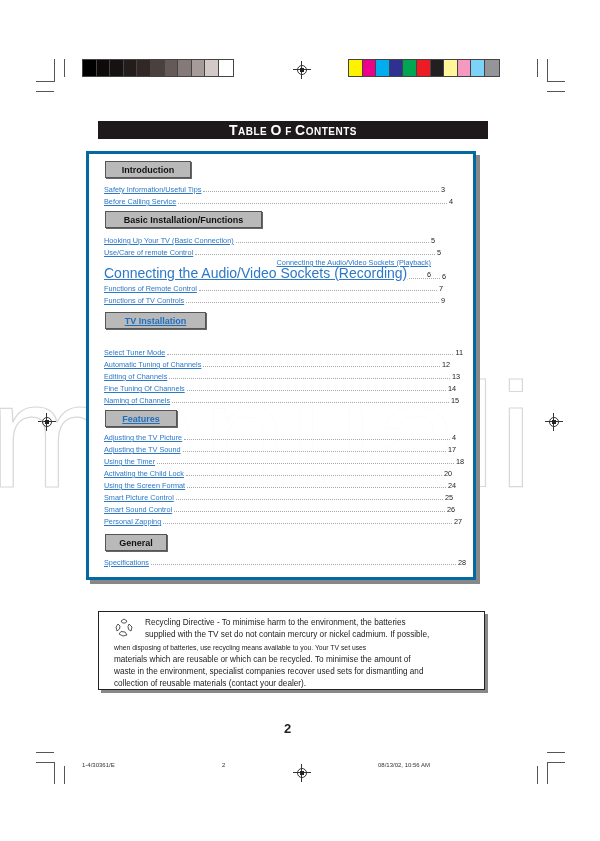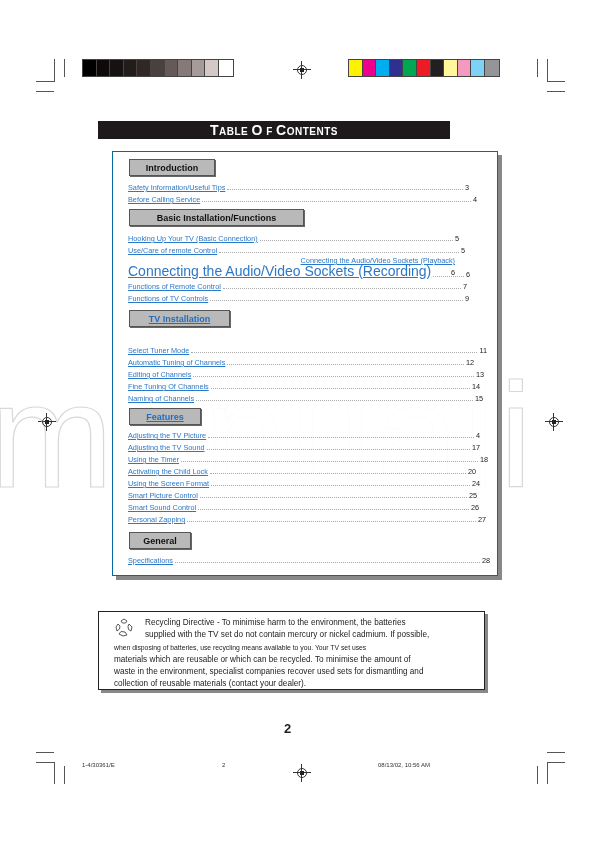--- a/index.html
+++ b/index.html
@@ -16,27 +16,27 @@
   .reg::after { content:""; position:absolute; left:0; top:8px; width:18px; height:1px; background:#333; }
   .reg .dot { position:absolute; left:4px; top:4px; width:10px; height:10px; border-radius:50%;
               border:1px solid #333; box-sizing:border-box; background:radial-gradient(circle,#222 40%,transparent 45%); z-index:2; }
 
   
   .watermark { position:absolute; left:-10px; top:362px; font-size:148px; letter-spacing:4px;
                color:transparent; -webkit-text-stroke:1.2px #d8d8d8; font-family:"Liberation Sans", sans-serif;
                font-weight:300; line-height:1; z-index:0; white-space:nowrap; }
 
   
-  .title-bar { position:absolute; left:98px; top:121px; width:352px; height:18px; background:#1e1a1b;
+  .title-bar { position:absolute; left:98px; top:121px; width:390px; height:18px; background:#1e1a1b;
                color:#fff; text-align:center; font-weight:bold; font-size:10px; letter-spacing:0.5px;
                line-height:18px; }
   .title-bar .big { font-size:14px; }
 
   
-  .toc-box { position:absolute; left:112px; top:151px; width:384px; height:423px; border:1px solid #0369a1;
+  .toc-box { position:absolute; left:86px; top:151px; width:384px; height:423px; border:3px solid #0369a1;
              background:rgba(255,255,255,0.92); box-shadow:4px 4px 0 #888; z-index:1; }
   .sec-head { position:absolute; height:17px; background:#b9b9b9; border:1px solid #555;
               box-shadow:1px 1px 0 #666; font-weight:bold; font-size:9px; line-height:17px;
               text-align:center; color:#111; box-sizing:border-box; }
   .sec-head.link { color:#1f6fbf; text-decoration:underline; }
   .row { position:absolute; left:15px; height:11px; display:flex; align-items:flex-end; font-size:7.3px; }
   .row .lbl { color:#2c78c8; text-decoration:underline; white-space:nowrap; }
   .row .lbl.big { font-size:14px; }
   .row .dots { flex:1; border-bottom:1px dotted #aaa; margin:0 2px 2px 2px; }
   .row .pg { color:#222; white-space:nowrap; }
@@ -129,21 +129,21 @@
       <span class="lbl">Safety Information/Useful Tips</span>
       <span class="dots"></span>
       <span class="pg">3</span>
     </div>
   <div class="row" style="top:41px;width:349px;justify-content:space-between;">
       <span class="lbl">Before Calling Service</span>
       <span class="dots"></span>
       <span class="pg">4</span>
     </div>
 
-  <div class="sec-head" style="left:16px;top:57px;width:175px;">Basic Installation/Functions</div>
+  <div class="sec-head" style="left:16px;top:57px;width:157px;">Basic Installation/Functions</div>
   <div class="row" style="top:80px;width:331px;">
       <span class="lbl">Hooking Up Your TV (Basic Connection)</span>
       <span class="dots"></span>
       <span class="pg">5</span>
     </div>
   <div class="row" style="top:92px;width:337px;">
       <span class="lbl">Use/Care of remote Control</span>
       <span class="dots"></span>
       <span class="pg">5</span>
     </div>

